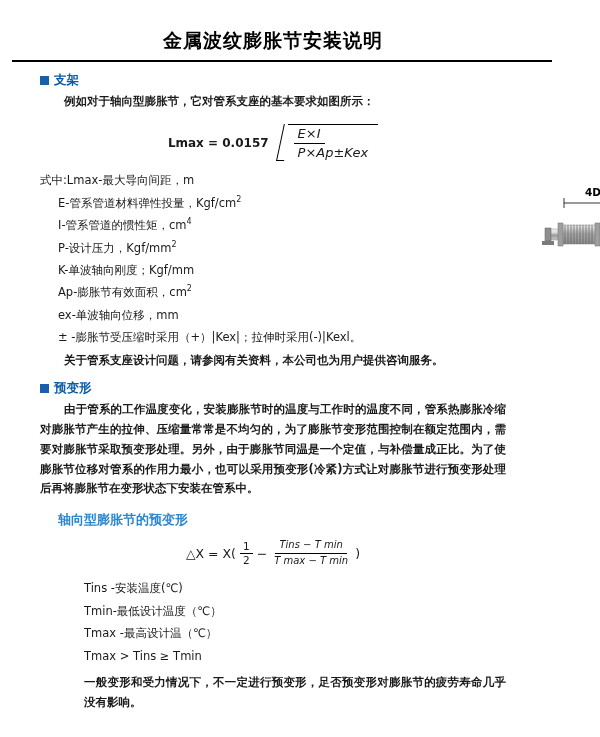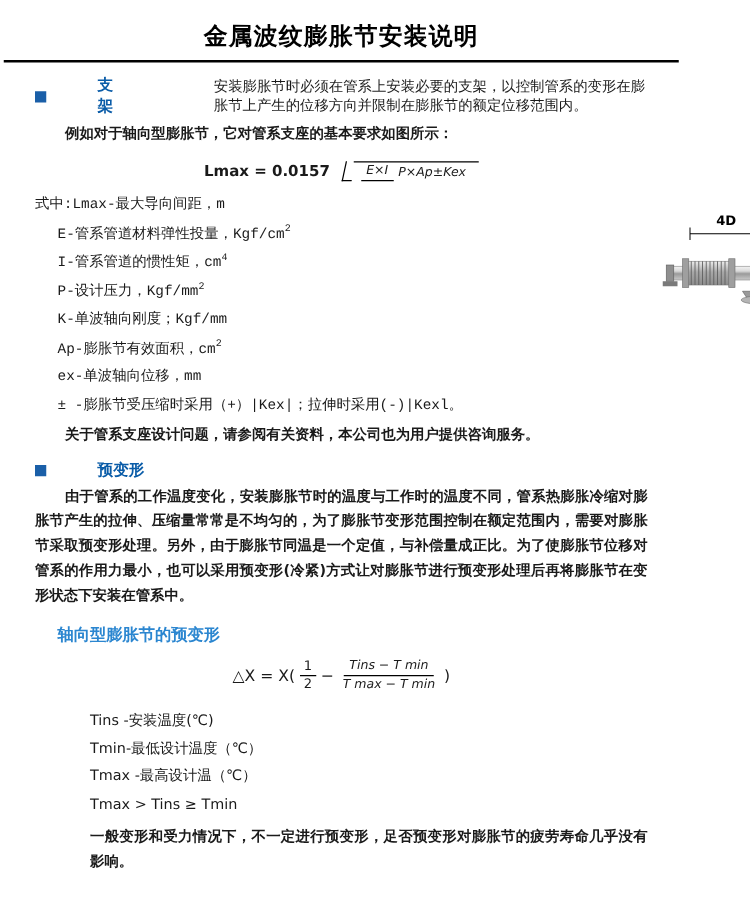--- a/index.html
+++ b/index.html
@@ -4,21 +4,21 @@
 <style>
   html, body { margin:0; padding:0; }
   body {
     width:600px; height:737px;
     background:#ffffff;
     font-family:"DejaVu Sans","Liberation Sans",sans-serif;
     color:#1a1a1a;
     overflow:hidden;
     position:relative;
   }
-  .page { position:relative; width:546px; height:737px; padding:0; box-sizing:border-box; }
+  .page { position:relative; width:546px; height:737px; padding:12px; box-sizing:border-box; }
 
   
   .title {
     text-align:center;
     font-size:19px;
     font-weight:bold;
     letter-spacing:1px;
     padding-top:16px;
     padding-bottom:6px;
     color:#000;
@@ -40,21 +40,20 @@
   }
   .indent { text-indent:24px; }
 
   .sec-head {
     font-size:12.5px;
     font-weight:bold;
     color:#0a5ca8;
     margin:10px 0 3px 0;
     display:flex;
     align-items:center;
-    gap:36px;
   }
   .sq {
     display:inline-block;
     width:9px; height:9px;
     background:#1a5fa8;
     margin-right:5px;
     flex:0 0 auto;
   }
   .sec-head .lbl { color:#0a5ca8; }
 
@@ -76,24 +75,24 @@
   .sup { font-size:8px; vertical-align:super; }
 
   
   .formula1 {
     display:flex; justify-content:center; align-items:center;
     margin:12px 0 8px 0;
     font-size:12px;
   }
   .f1-lhs { font-weight:bold; font-style:normal; margin-right:16px; }
   .frac {
-    display:inline-flex; flex-direction:row; align-items:flex-end;
+    display:inline-flex; flex-direction:column; align-items:flex-start;
     vertical-align:middle;
     font-style:italic;
-    font-size:10px;
+    font-size:13px;
     line-height:1.25;
     padding:0 6px;
   }
   .frac .num { border-bottom:1px solid #000; padding:0 4px 1px 4px; }
   .frac .den { padding:1px 4px 0 4px; }
   .radical {
     display:inline-flex; align-items:stretch;
     border-top:1px solid #000;
     padding-top:1px;
     position:relative;
@@ -143,37 +142,36 @@
 
   <div class="title">金属波纹膨胀节安装说明</div>
   <div class="title-rule"></div>
 
   <div class="content">
 
     <div class="sec-head">
       <span class="sq"></span>
       <span class="lbl">支架</span>
       <span style="display:inline-block;width:14px"></span>
-      <span style="font-weight:normal;color:#1a1a1a;font-size:11.5px">安装膨胀节时必须在管系上安装必要的支架，以控制管系的变形在膨胀节上产生的位移方向并限制在膨胀节的额定位移范围内。</span>
     </div>
 
     <p class="para indent">例如对于轴向型膨胀节，它对管系支座的基本要求如图所示：</p>
 
     <div class="formula1">
       <span class="f1-lhs">Lmax = 0.0157</span>
       <span class="radical">
         <span class="frac">
           <span class="num">E×I</span>
           <span class="den">P×Ap±Kex</span>
         </span>
       </span>
     </div>
 
     <div style="position:relative;">
-      <div class="list" style="padding-left:0;font-family:Liberation Mono, monospace;">
+      <div class="list" style="padding-left:0;">
         <div class="row">式中:Lmax-最大导向间距，m</div>
         <div class="row" style="padding-left:18px">
           <span>E-管系管道材料弹性投量，Kgf/cm<sup class="sup">2</sup></span>
         </div>
         <div class="row" style="padding-left:18px">
           <span>I-管系管道的惯性矩，cm<sup class="sup">4</sup></span>
         </div>
         <div class="row" style="padding-left:18px">
           <span>P-设计压力，Kgf/mm<sup class="sup">2</sup></span>
         </div>

